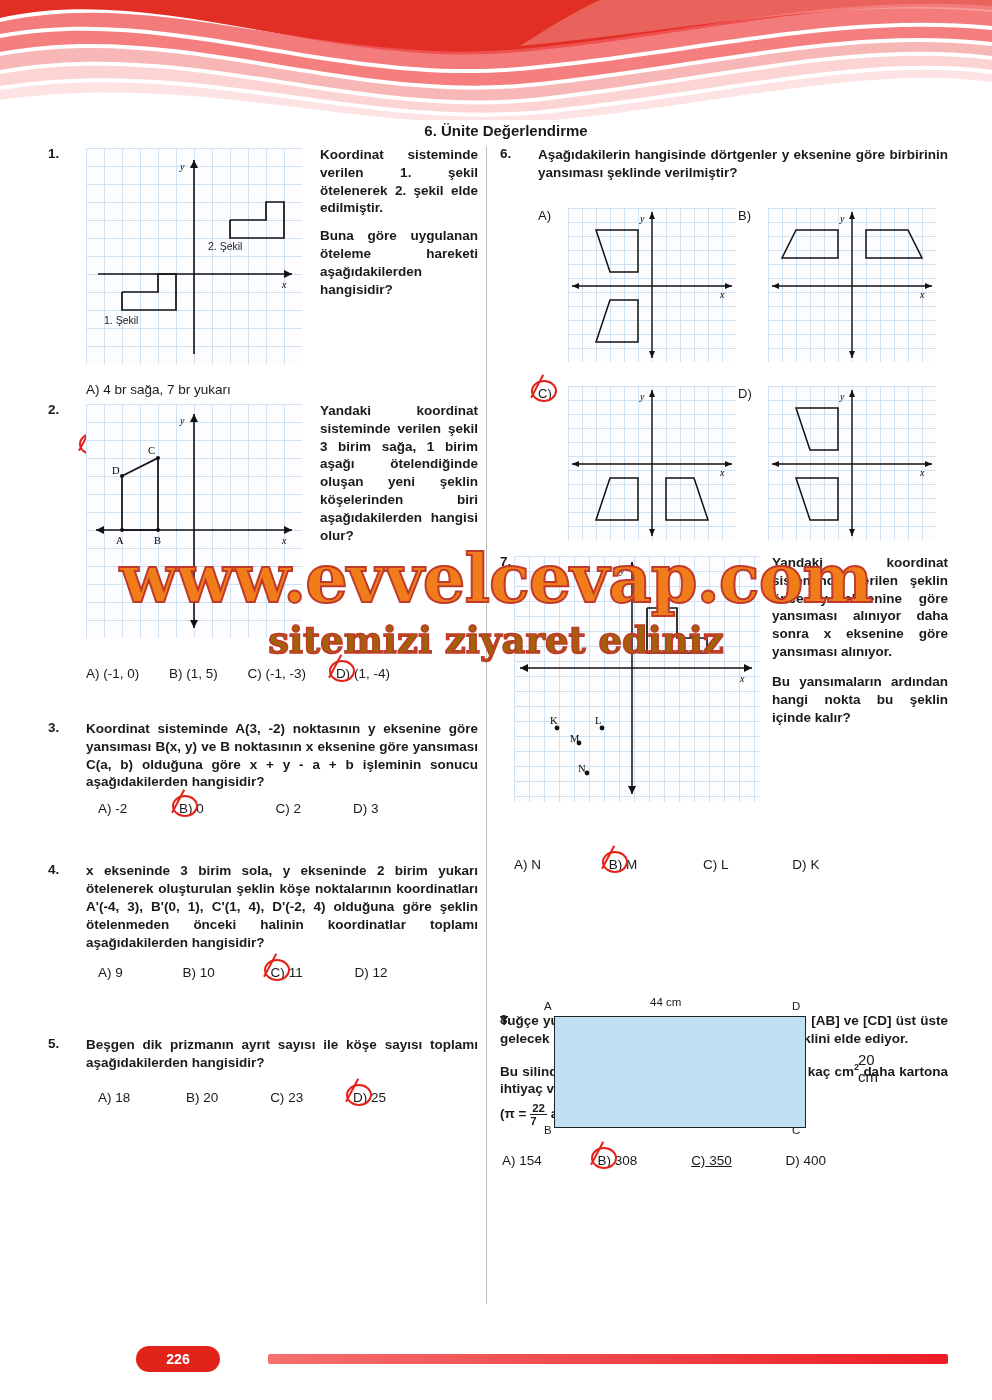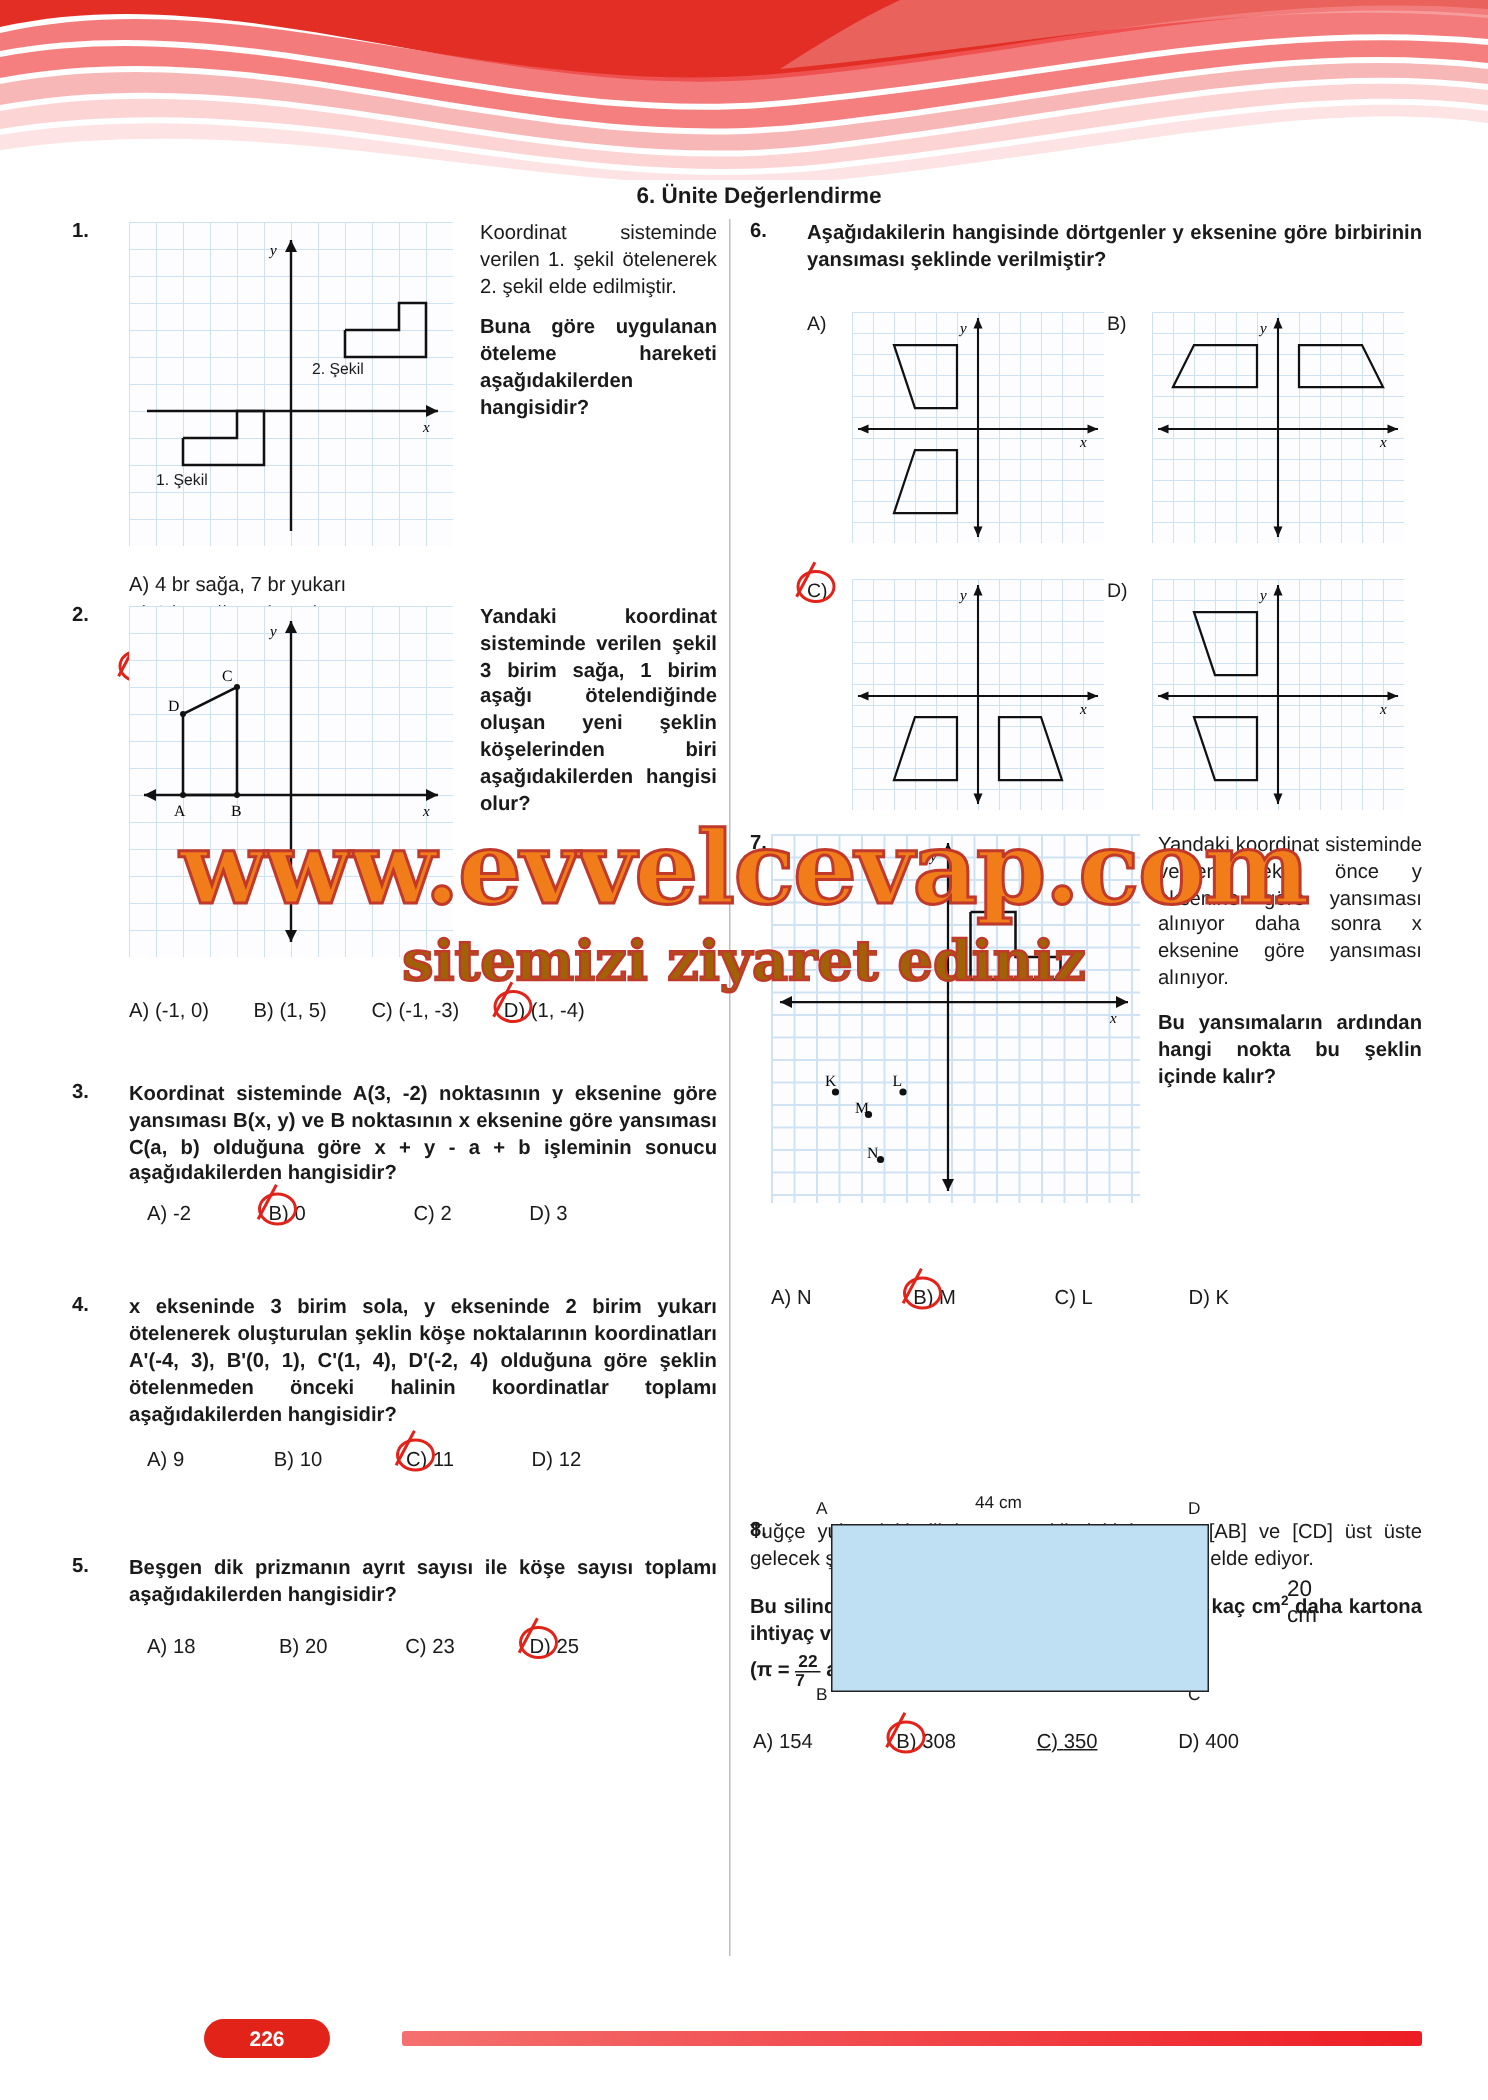--- a/index.html
+++ b/index.html
@@ -25,21 +25,21 @@
   
   .col{position:absolute;top:146px;}
   .col-left{left:48px;width:430px;}
   .col-right{left:500px;width:448px;}
   .divider{position:absolute;left:486px;top:146px;width:1px;height:1158px;background:#bdbdbd;}
 
   .q{position:relative;margin-bottom:6px;}
   .qnum{position:absolute;left:0;top:0;font-size:13.5px;font-weight:bold;}
   .qbody{margin-left:38px;}
   .qtext{font-size:13.5px;line-height:1.32;font-weight:bold;text-align:justify;}
-  .qtext.normal{font-weight:normal;}
+  .qtext.normal{font-weight:bold;}
   .opts{font-size:13.5px;margin-top:10px;}
   .opts .o{display:inline-block;margin-right:26px;position:relative;}
   .opts.stack .o{display:block;margin:0 0 4px 0;}
 
   
   .mark{position:relative;display:inline-block;}
   .mark::before{content:"";position:absolute;left:-7px;top:-6px;width:26px;height:22px;
     border:2.4px solid #e2231a;border-radius:50%;box-sizing:border-box;}
   .mark::after{content:"";position:absolute;left:-3px;top:-8px;width:20px;height:26px;
     border-left:2.4px solid #e2231a;transform:rotate(28deg);}

